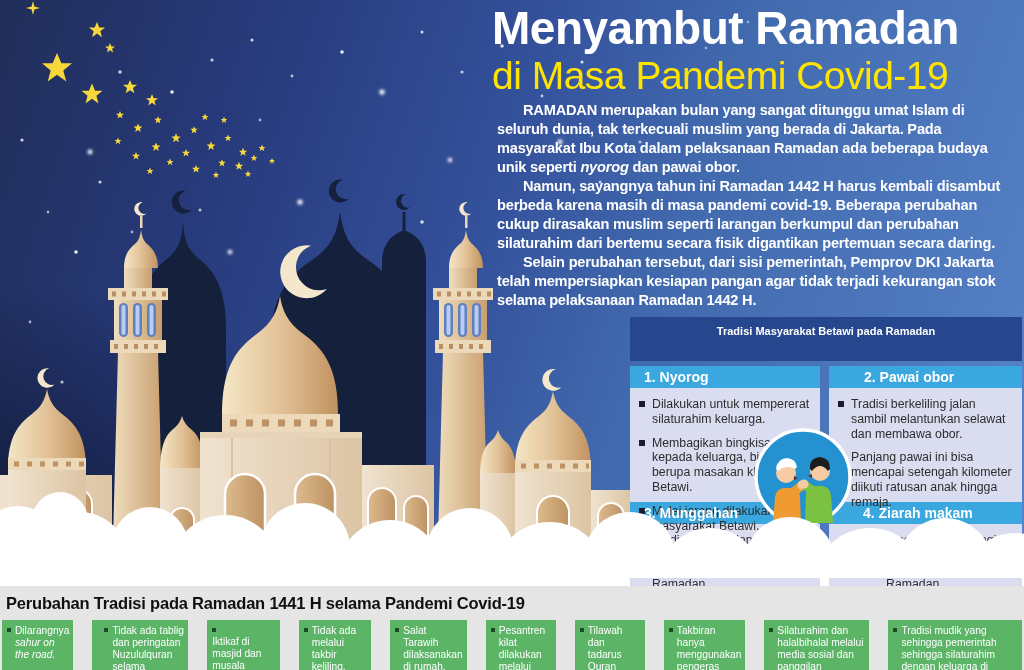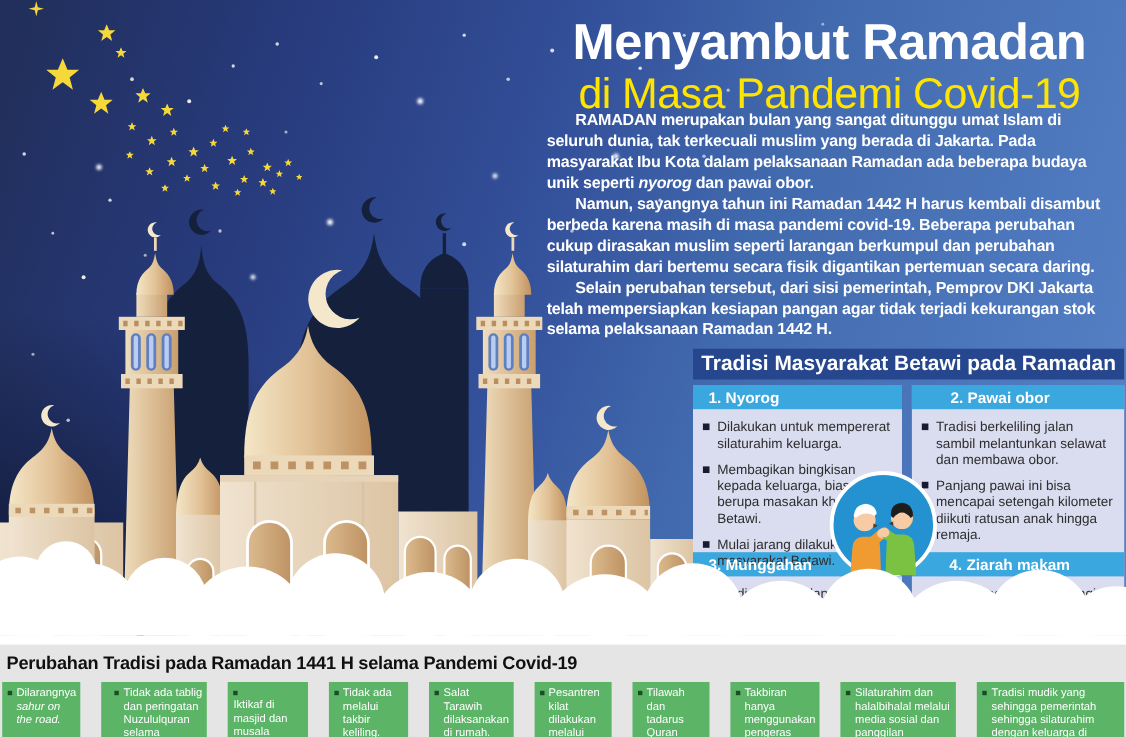--- a/index.html
+++ b/index.html
@@ -10,40 +10,40 @@
   }
   
   .sky{
     position:absolute;left:0;top:0;width:1024px;height:578px;overflow:hidden;
     background:
       radial-gradient(820px 560px at -5% 108%, rgba(7,11,26,.88), rgba(7,11,26,0) 62%),
       linear-gradient(108deg,#212e59 0%,#273a7b 22%,#33509a 45%,#4169ae 62%,#4d77bc 82%,#5a84c8 100%);
   }
   .scene{position:absolute;left:0;top:0;}
   
-  .masthead{position:absolute;left:492px;top:13px;width:524px;text-align:center;z-index:2;}
+  .masthead{position:absolute;left:492px;top:3px;width:524px;z-index:2;}
   .masthead h1{margin:0;font-size:46px;line-height:50px;font-weight:bold;color:#ffffff;letter-spacing:-0.5px;}
   .masthead h2{margin:1px 0 0;font-size:39px;line-height:43px;font-weight:normal;color:#ffe400;letter-spacing:-0.5px;}
   
   .intro{position:absolute;left:497px;top:101px;width:521px;z-index:2;color:#ffffff;
          font-size:14.6px;font-weight:bold;line-height:19px;letter-spacing:-0.2px;}
   .intro p{margin:0;text-indent:26px;}
   
   .trad-box{position:absolute;left:630px;top:317px;width:392px;z-index:2;}
-  .trad-header{height:28px;line-height:28px;background:#26478e;color:#fff;text-align:center;
-               font-size:19px;font-weight:bold;letter-spacing:0;}
+  .trad-header{height:44px;line-height:28px;background:#26478e;color:#fff;text-align:center;
+               font-size:11px;font-weight:bold;letter-spacing:0;}
   .trad-cols{display:flex;gap:9px;margin-top:5px;height:228px;}
   .trad-col{background:#dadcf0;position:relative;overflow:hidden;}
   .col-a{width:190px;}
   .col-b{width:193px;}
   .trad-bar{height:22px;line-height:22px;background:#3aa7de;color:#fff;font-size:14px;
             font-weight:bold;padding-left:14px;}
   .col-b .trad-bar{padding-left:35px;}
   .col-b .bar2{padding-left:34px;}
-  .trad-ul{list-style:none;margin:0;padding:9px 8px 16px 9px;}
+  .trad-ul{list-style:none;margin:0;padding:9px 8px 0 9px;}
   .trad-ul.u1{height:105px;}
   .col-a .u2 li{padding-right:44px;}
   .col-b .u2{padding-left:44px;}
   .trad-ul li{display:flex;gap:7px;margin-bottom:9px;color:#2d2d2d;font-size:12.3px;line-height:14.8px;}
   .sq{flex:0 0 6px;width:6px;height:6px;margin-top:4px;background:#1a1a32;}
   .greet{position:absolute;left:123px;top:110px;width:100px;height:100px;z-index:3;}
   
   .cloudband{position:absolute;left:0;top:488px;width:1024px;height:90px;z-index:4;pointer-events:none;}
   
   .changes{position:absolute;left:0;top:586px;width:1024px;height:92px;background:#e5e5e5;z-index:5;}

